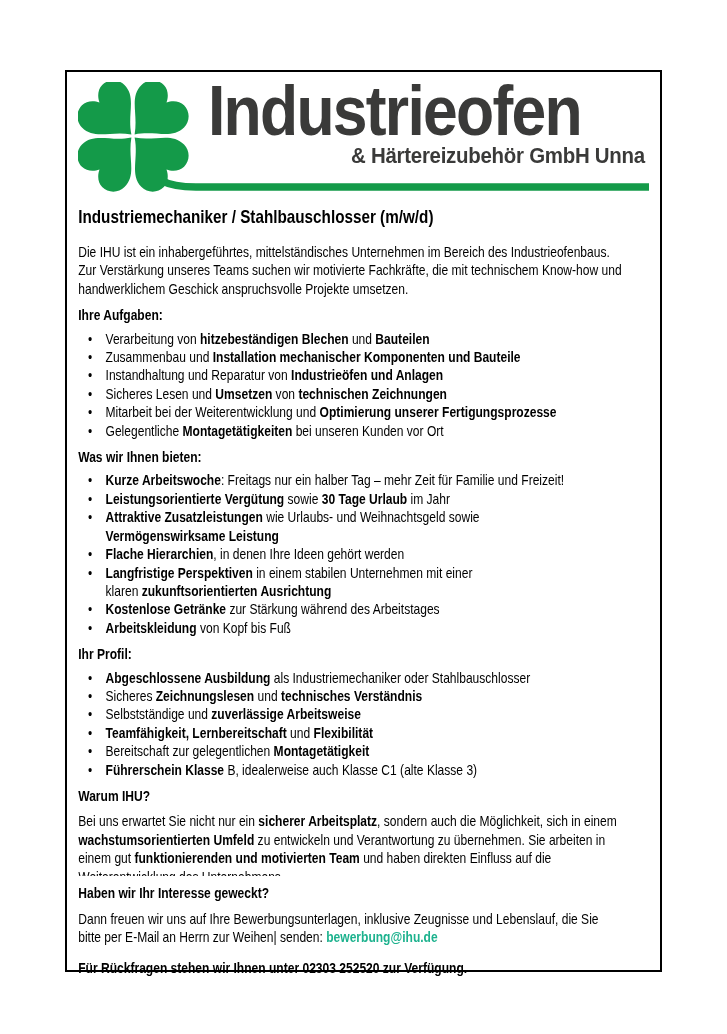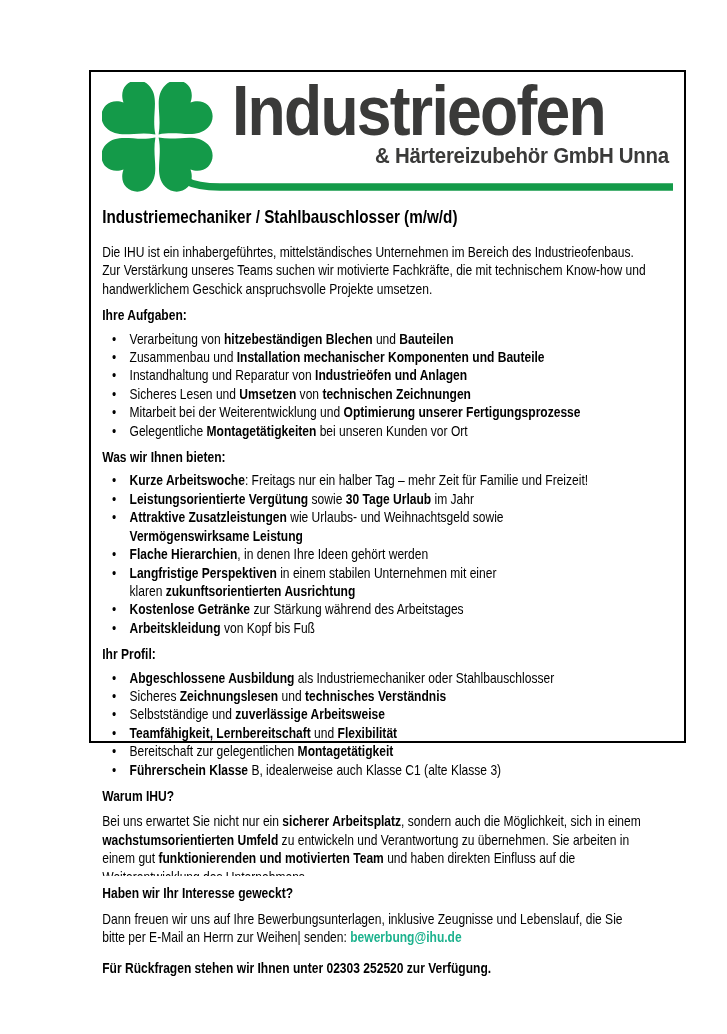--- a/index.html
+++ b/index.html
@@ -1,19 +1,19 @@
 <!DOCTYPE html>
 <html><head>
 <meta charset="utf-8">
 <style>
   html,body{margin:0;padding:0;background:#ffffff;}
   body{width:727px;height:1034px;position:relative;overflow:hidden;
        font-family:"Liberation Sans",sans-serif;color:#000;}
-  .sheet{position:absolute;left:65px;top:70px;width:597px;height:673px;
-         border:2px solid #000;background:#fff;box-sizing:border-box;margin-left:24px;}
+  .sheet{position:absolute;left:65px;top:70px;width:597px;height:902px;
+         border:2px solid #000;background:#fff;box-sizing:border-box;}
   
   .logo-area{position:absolute;left:0;top:0;width:593px;height:122px;}
   .logo-svg{position:absolute;left:11px;top:10px;}
   .brand{position:absolute;left:141px;top:3px;font-size:71px;font-weight:bold;
          line-height:1;color:#3a3a39;letter-spacing:-2px;white-space:pre;
          transform:scaleX(0.88);transform-origin:0 0;}
   .brand-sub{position:absolute;right:15px;top:73px;font-size:22px;font-weight:bold;
          line-height:1;color:#3a3a39;letter-spacing:-0.3px;white-space:pre;
          transform:scaleX(0.93);transform-origin:100% 0;}
   

